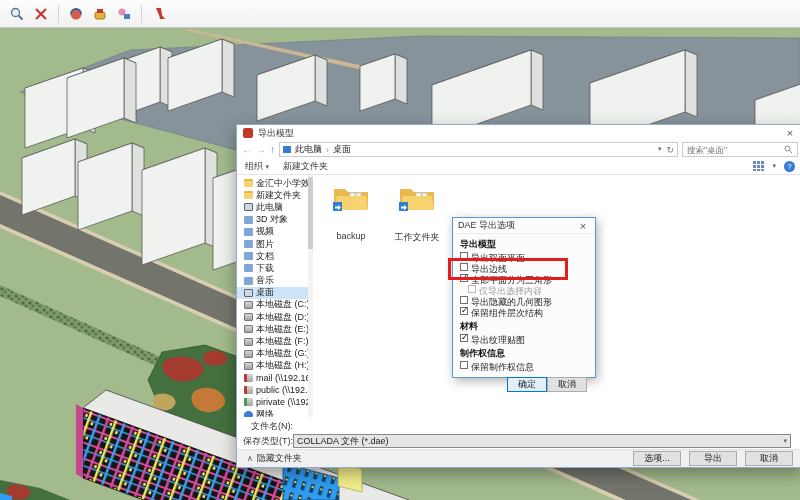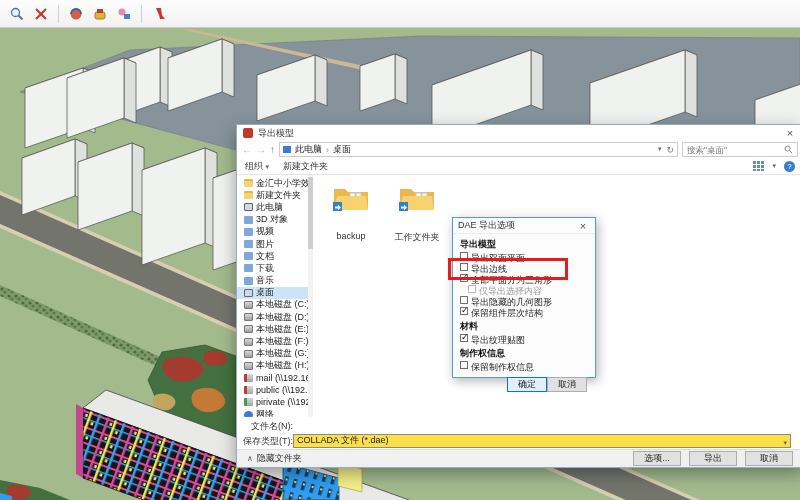--- a/index.html
+++ b/index.html
@@ -53,21 +53,21 @@
   .i-net{background:#3a7bd5;border-radius:50%}
   .sscroll{position:absolute;right:0;top:0;width:5px;height:100%;background:#f3f3f3}
   .sthumb{position:absolute;right:0;top:2px;width:5px;height:72px;background:#cdcdcd}
   .flist{flex:1;display:flex;align-items:flex-start;gap:14px;padding:8px 0 0 12px}
   .fitem{width:52px;display:flex;flex-direction:column;align-items:center;gap:18px}
   .flabel2{color:#333}
   .fields{position:absolute;left:0;right:0;bottom:18px;height:31px}
   .frow{display:flex;align-items:center;height:14px;margin:1px 12px 0 0}
   .flab{width:56px;text-align:right;margin-right:0;color:#333;flex:0 0 auto}
   .finput{flex:1;height:12px;border:1px solid #8a8a8a;font-size:9px;padding:0 3px;font-family:inherit;color:#222}
-  .fselect{flex:1;height:12px;border:1px solid #8a8a8a;background:#fde047;display:flex;align-items:flex-end;padding:0 3px;justify-content:space-between}
+  .fselect{flex:1;height:12px;border:1px solid #8a8a8a;background:#e5e5e5;display:flex;align-items:center;padding:0 3px;justify-content:space-between}
   .wfoot{position:absolute;left:0;right:0;bottom:0;height:18px;background:#f0f0f0;border-top:1px solid #e0e0e0;
          display:flex;align-items:center;padding:0 10px;gap:8px;box-sizing:border-box}
   .hidef{display:flex;align-items:center;gap:4px;color:#333;flex:1}
   .hidef .chev{color:#555;font-size:8px}
   .wbtn{width:46px;height:13px;background:#e1e1e1;border:1px solid #adadad;display:flex;align-items:center;justify-content:center;color:#222}
 
   
   .dae{position:absolute;left:452px;top:217px;width:144px;height:161px;background:#fcfcfc;
        border:1px solid #579bd5;box-shadow:2px 3px 10px rgba(0,0,0,.3);z-index:20;box-sizing:border-box}
   .dae-t{height:15px;display:flex;align-items:center;padding:0 5px;justify-content:space-between;border-bottom:1px solid #ececec;color:#333}

